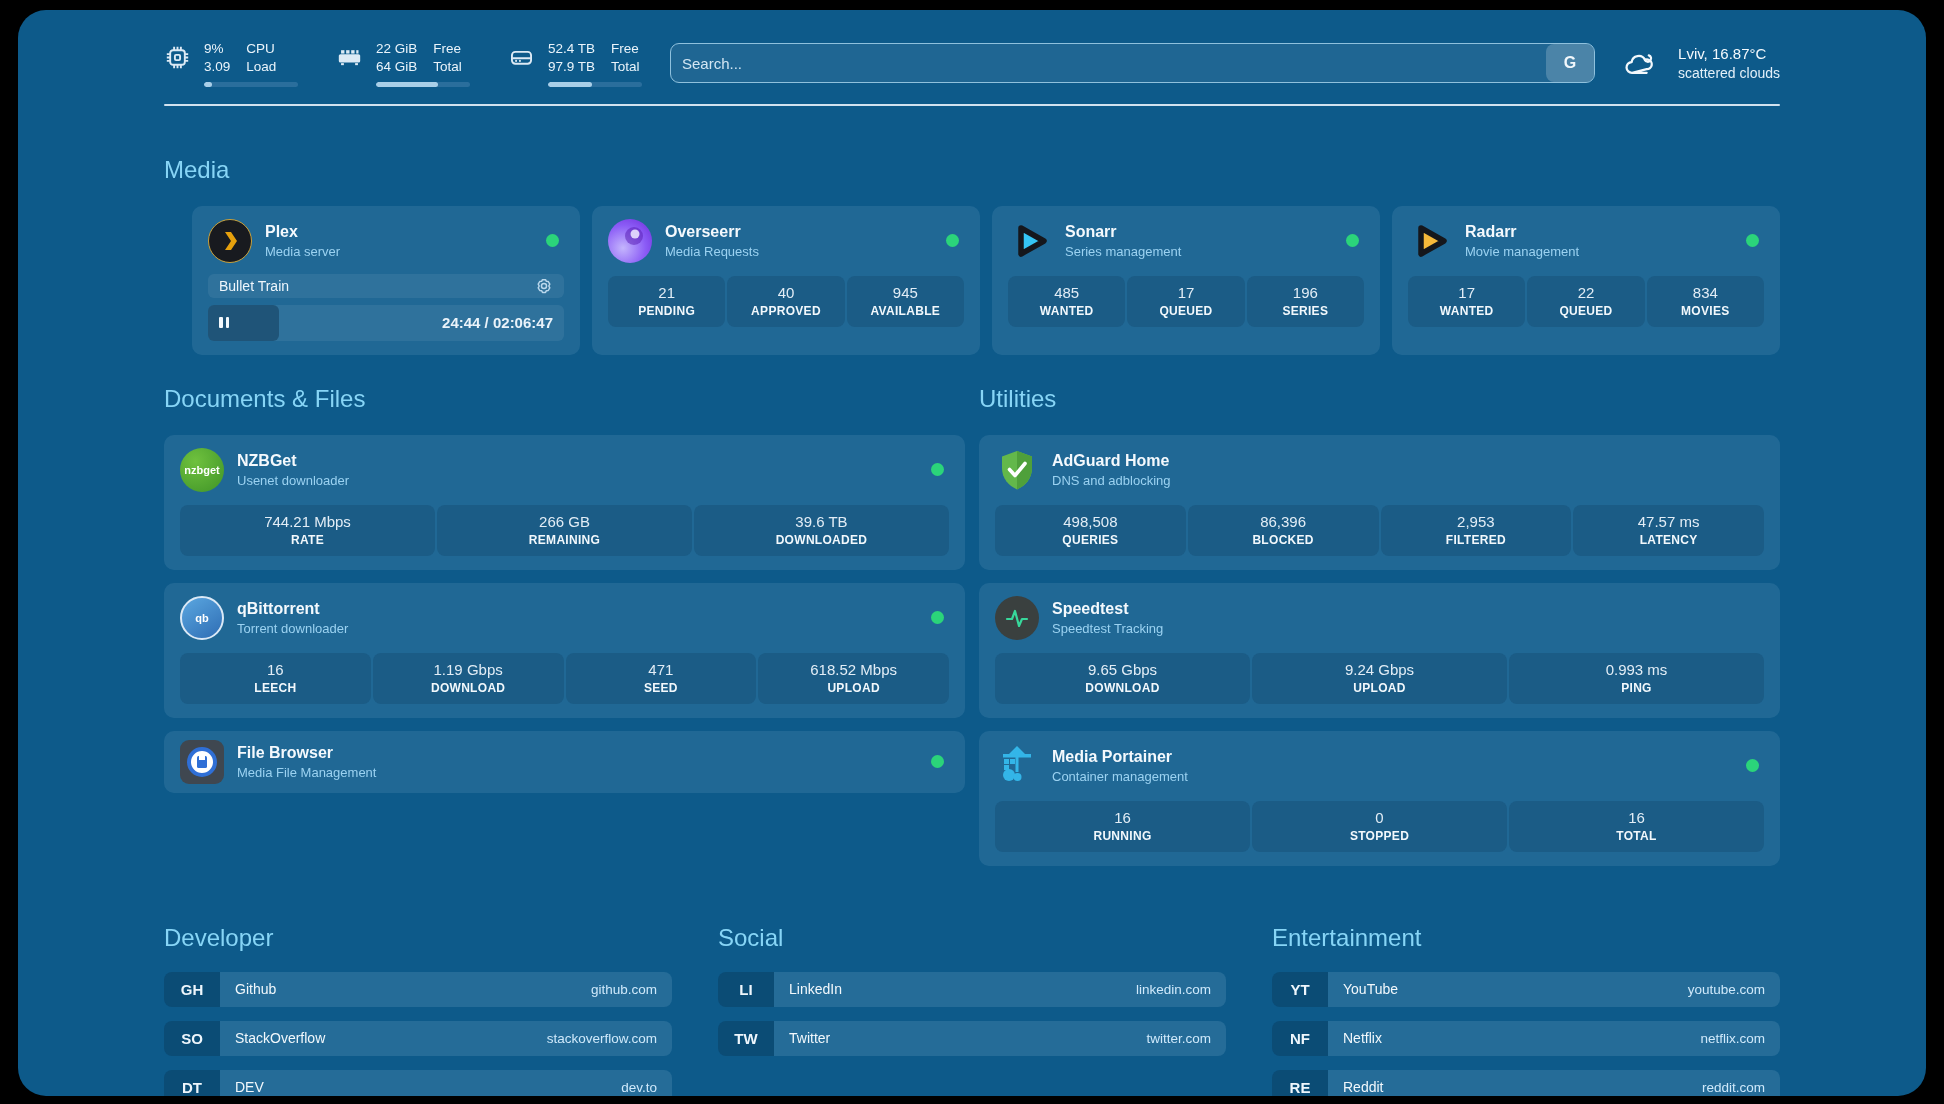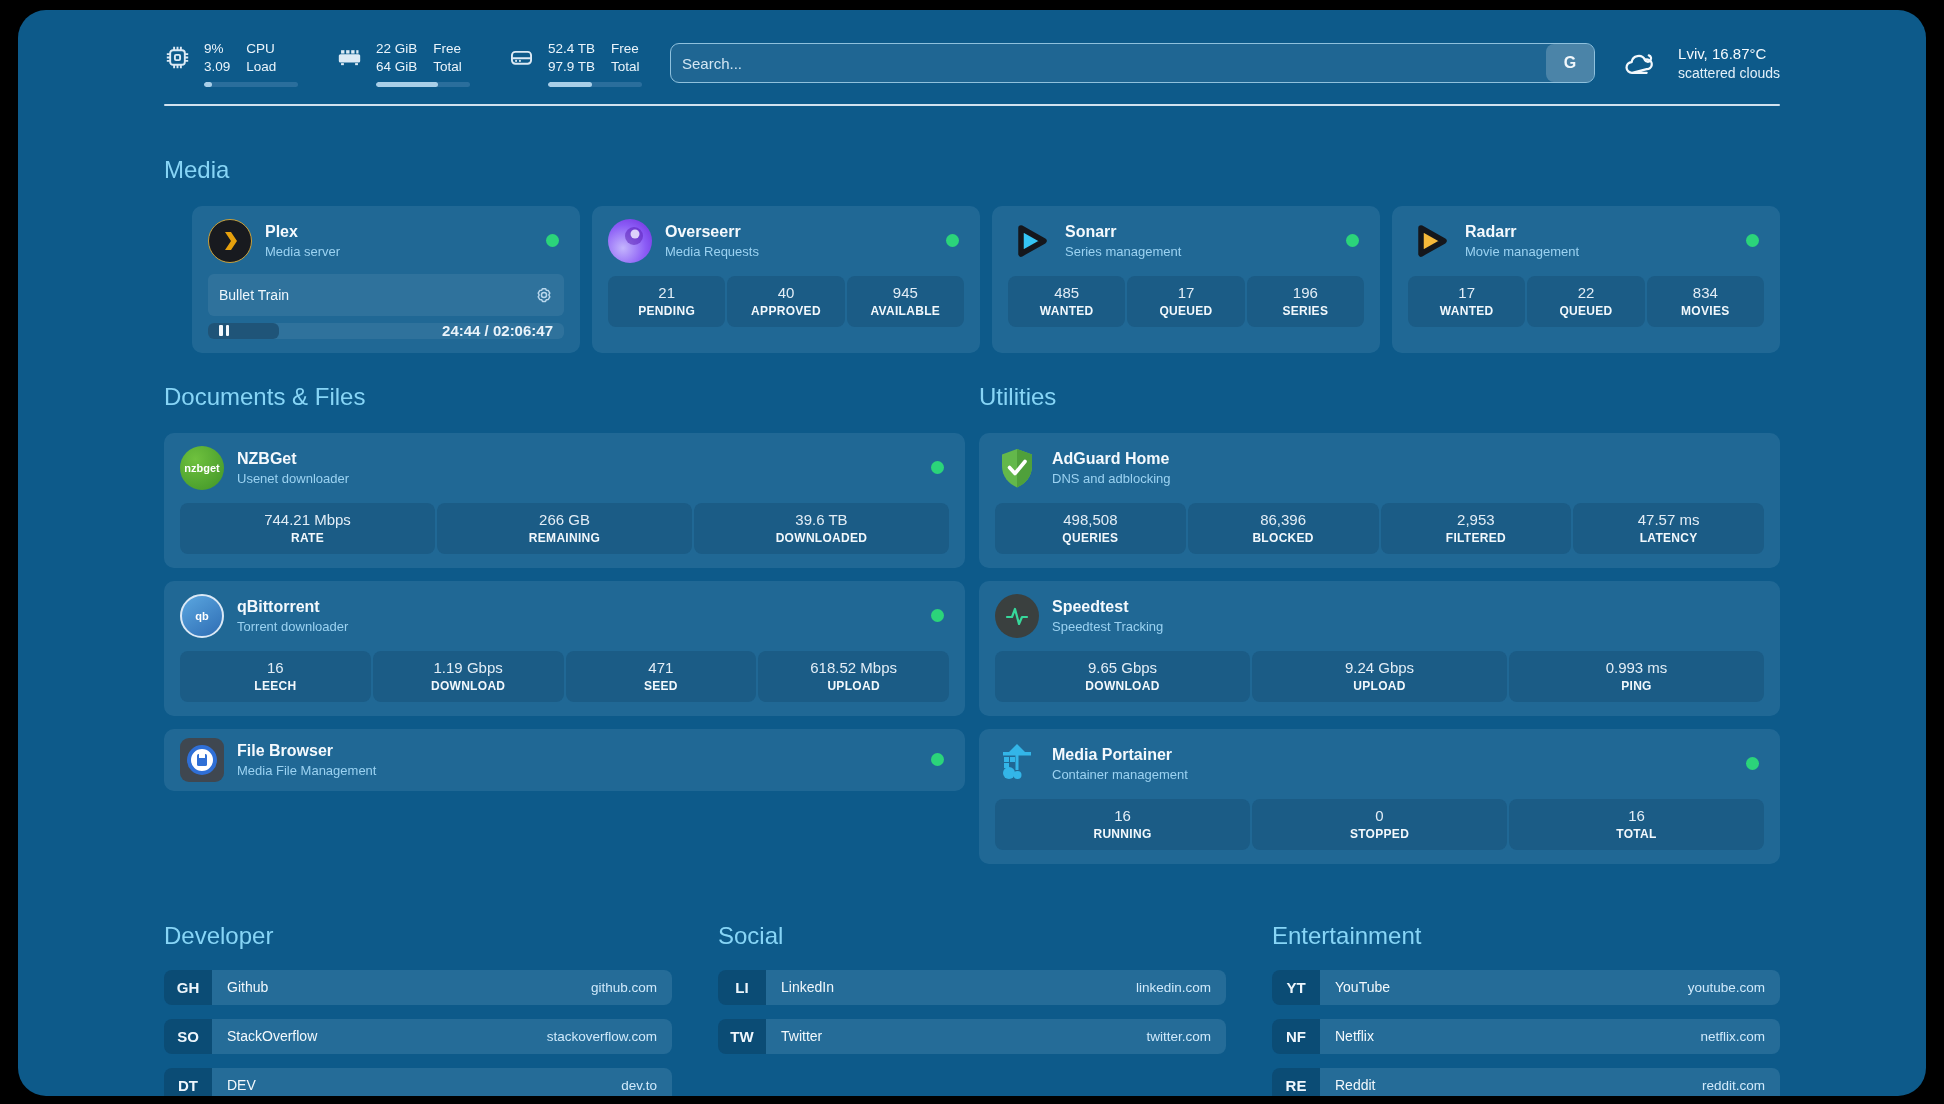--- a/index.html
+++ b/index.html
@@ -54,39 +54,39 @@
   .app-sub { font-size:13px; color:#9bd2f1; margin-top:3px; }
   .spacer { flex:1; }
   .dot { width:13px; height:13px; border-radius:50%; background:#2bd47a; margin-right:5px; flex:none; }
 
   .stat-row { display:flex; gap:2px; margin-top:13px; }
   .stat-tile { flex:1; background:rgba(8,40,64,0.18); border-radius:8px; text-align:center; padding:8px 4px 9px; }
   .stat-value { font-size:15px; color:#e2edf6; }
   .stat-label { font-size:12px; font-weight:700; color:#f2f8fc; letter-spacing:.3px; margin-top:3px; }
 
   
-  .media-row { margin-top:11px; height:42px; background:rgba(255,255,255,0.07); border-radius:6px;
+  .media-row { margin-top:11px; height:24px; background:rgba(255,255,255,0.07); border-radius:6px;
                display:flex; align-items:center; justify-content:space-between; padding:0 11px; }
   .media-row-title { font-size:14px; color:#eef6fc; }
   .gear { width:18px; height:18px; color:#b9d7ec; cursor:pointer; }
-  .progress-row { margin-top:7px; height:16px; background:rgba(255,255,255,0.07); border-radius:6px;
+  .progress-row { margin-top:7px; height:36px; background:rgba(255,255,255,0.07); border-radius:6px;
                   position:relative; display:flex; align-items:center; padding:0 11px; cursor:pointer; }
   .progress-elapsed { position:absolute; left:0; top:0; bottom:0; background:rgba(4,38,64,0.38);
                       border-radius:6px; }
   .pause-btn { position:relative; display:flex; gap:3px; background:none; border:none; cursor:pointer; padding:0; }
   .pause-btn span { display:block; width:3.5px; height:11px; background:#f2f8fc; border-radius:1px; }
   .progress-time { position:relative; margin-left:auto; font-size:15px; font-weight:600; color:#eaf3fa; }
 
   .compact { padding:9px 16px; }
 
   
   .bookmarks { display:grid; grid-template-columns:repeat(3,1fr); gap:0 46px; margin-top:58px; padding-bottom:46px; }
   .bm-col .section-title { margin-bottom:20px; }
   .bm-row { display:flex; height:35px; margin-bottom:14px; border-radius:8px; overflow:hidden; cursor:pointer; }
-  .bm-abbr { width:48px; flex:none; background:rgba(6,39,63,0.28); display:flex; align-items:center;
+  .bm-abbr { width:56px; flex:none; background:rgba(6,39,63,0.28); display:flex; align-items:center;
              justify-content:center; font-size:15px; font-weight:600; color:#eef6fc; }
   .bm-bar { flex:1; background:rgba(210,235,252,0.12); display:flex; align-items:center;
             justify-content:space-between; padding:0 15px; }
   .bm-name { font-size:14px; color:#f2f8fc; }
   .bm-url { font-size:13.5px; color:#cfe9fb; }
 
   
   .circle-icon { width:44px; height:44px; border-radius:50%; display:flex; align-items:center; justify-content:center; }
   svg { display:block; }
 </style>

